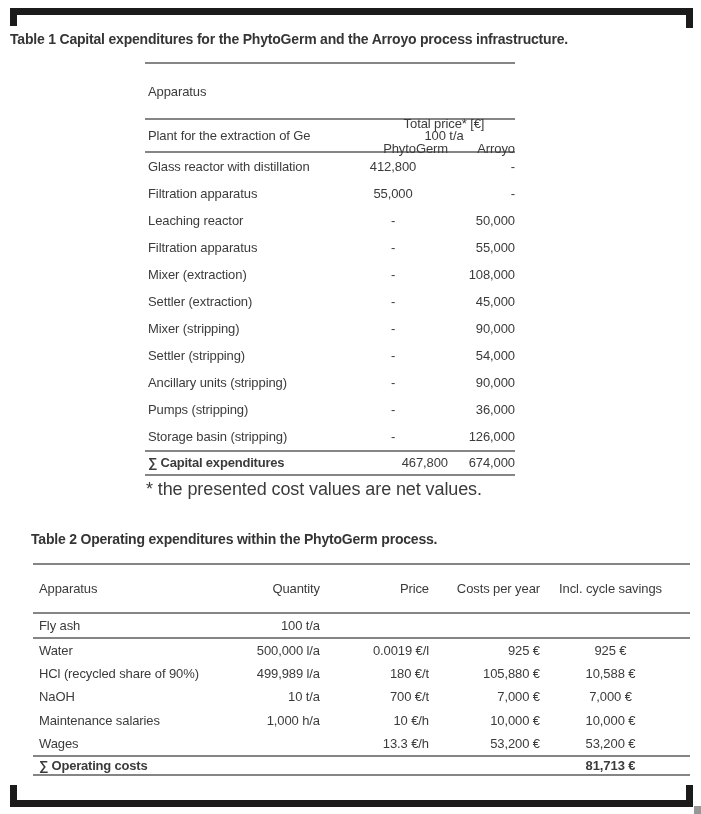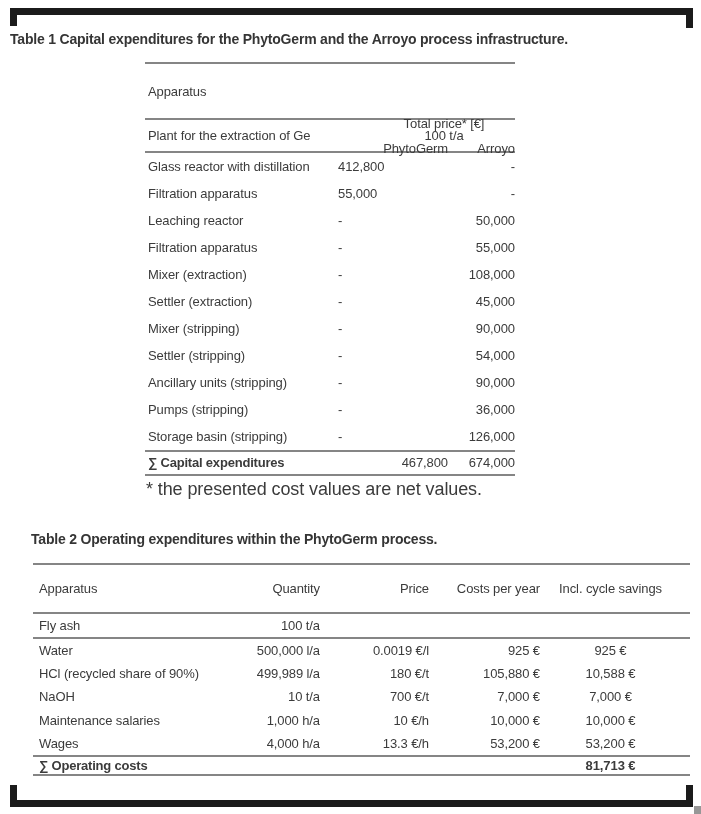--- a/index.html
+++ b/index.html
@@ -44,21 +44,21 @@
   .t1-subcols { height: 28px; line-height: 30px; display: flex; }
   .t1-subcols .c-phyto  { width: 75px; text-align: right; }
   .t1-subcols .c-arroyo { flex: 1; text-align: right; }
 
   .t1-plant-row { display: flex; height: 31px; line-height: 31px; }
   .t1-plant-row .t1-label { flex: 1; padding-left: 3px; }
   .t1-plant-row .t1-span-value { width: 142px; text-align: center; }
 
   .t1-row { display: flex; height: 27px; line-height: 27px; }
   .t1-row .t1-label { flex: 1; padding-left: 3px; white-space: nowrap; }
-  .t1-row .t1-c1 { width: 110px; text-align: left; }
+  .t1-row .t1-c1 { width: 110px; text-align: center; }
   .t1-row .t1-c2 { width: 67px;  text-align: right; }
 
   .t1-total { display: flex; height: 22px; line-height: 22px; }
   .t1-total .t1-label { flex: 1; padding-left: 3px; font-weight: bold; letter-spacing: -0.2px; }
   .t1-total .t1-c1 { width: 110px; text-align: right; }
   .t1-total .t1-c2 { width: 67px;  text-align: right; }
 
   #t1-footnote {
     position: absolute; left: 146px; top: 479px;
     font-size: 18px; letter-spacing: -0.1px; white-space: nowrap;
@@ -227,21 +227,20 @@
       </div>
       <div class="t2-grid t2-row">
         <div class="col-label">Maintenance salaries</div>
         <div class="col-quantity">1,000 h/a</div>
         <div class="col-price">10 €/h</div>
         <div class="col-costs">10,000 €</div>
         <div class="col-savings">10,000 €</div>
       </div>
       <div class="t2-grid t2-row">
         <div class="col-label">Wages</div>
-        <div class="col-quantity">4,000 h/a</div>
         <div class="col-price">13.3 €/h</div>
         <div class="col-costs">53,200 €</div>
         <div class="col-savings">53,200 €</div>
       </div>
     </div>
   <div class="rule"></div>
   <div class="t2-grid t2-total">
     <div class="col-label">∑ Operating costs</div>
     <div class="col-quantity"></div>
     <div class="col-price"></div>

